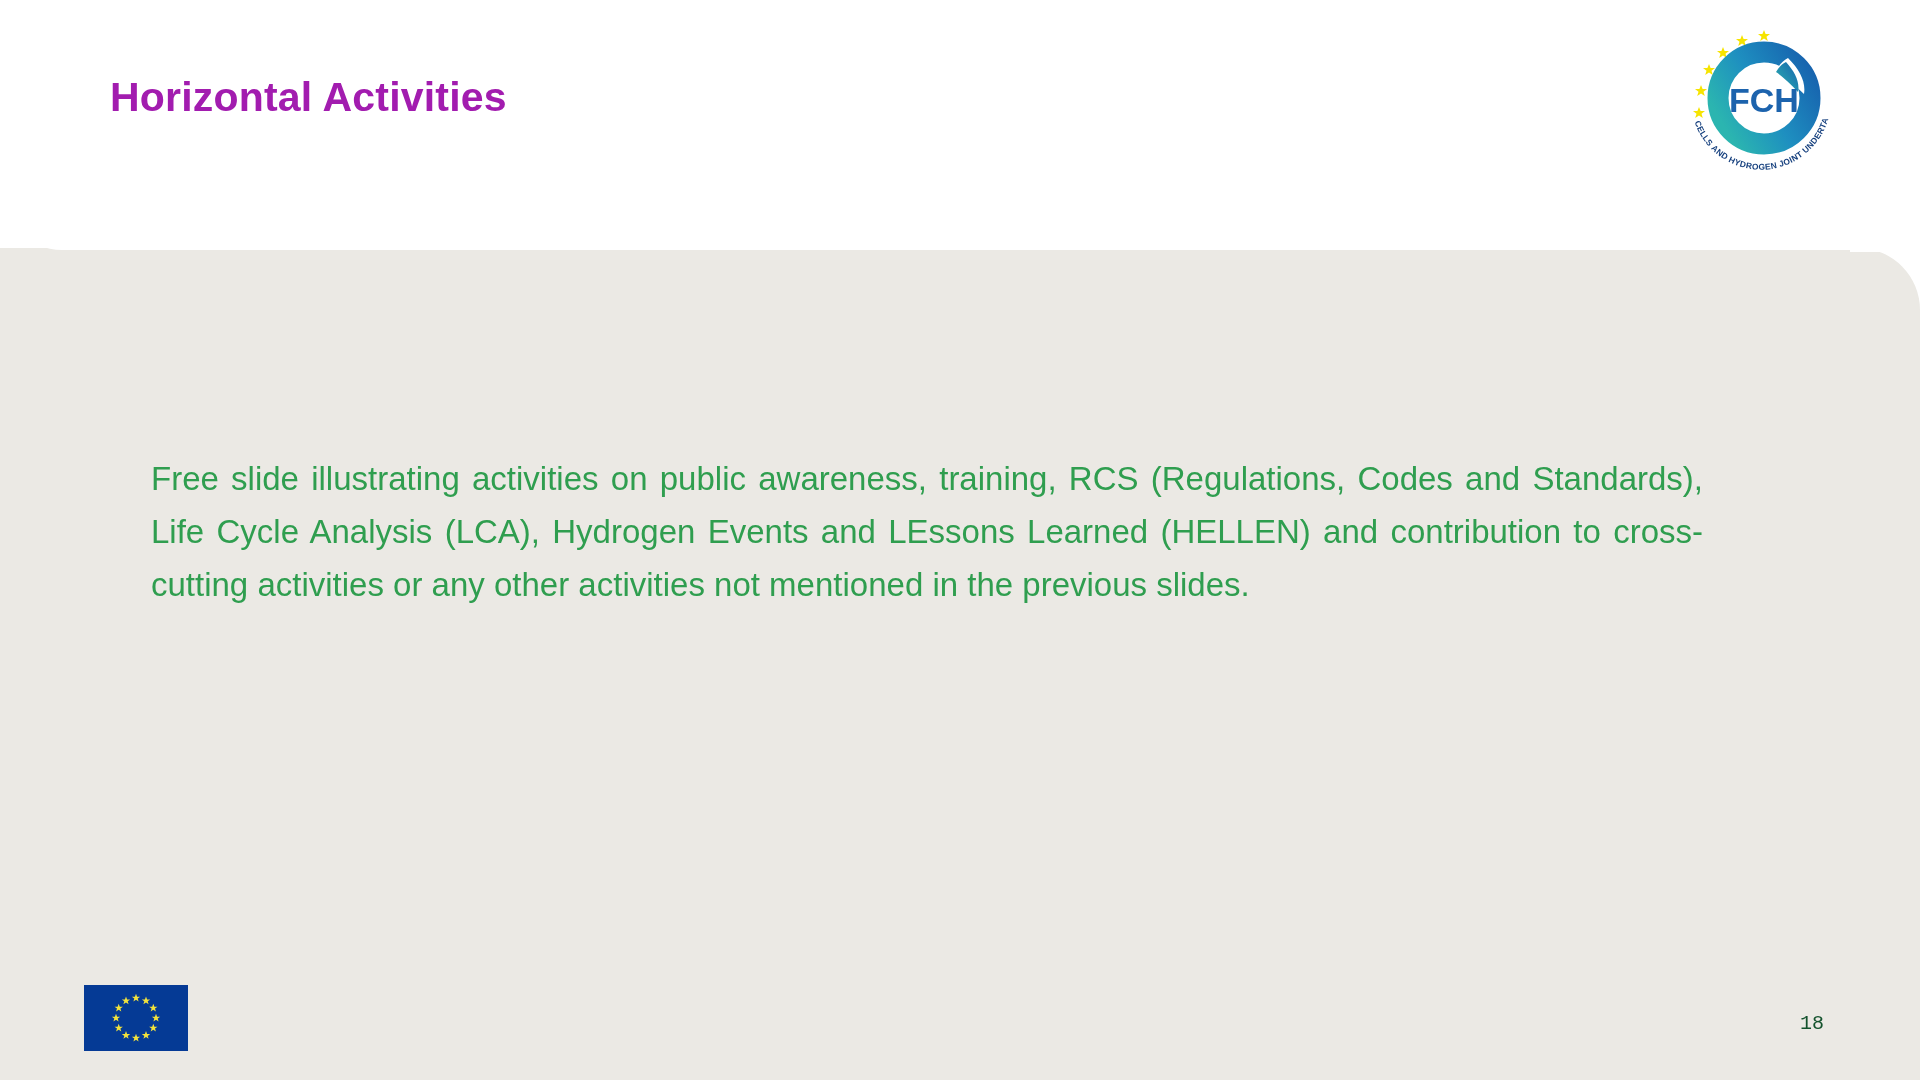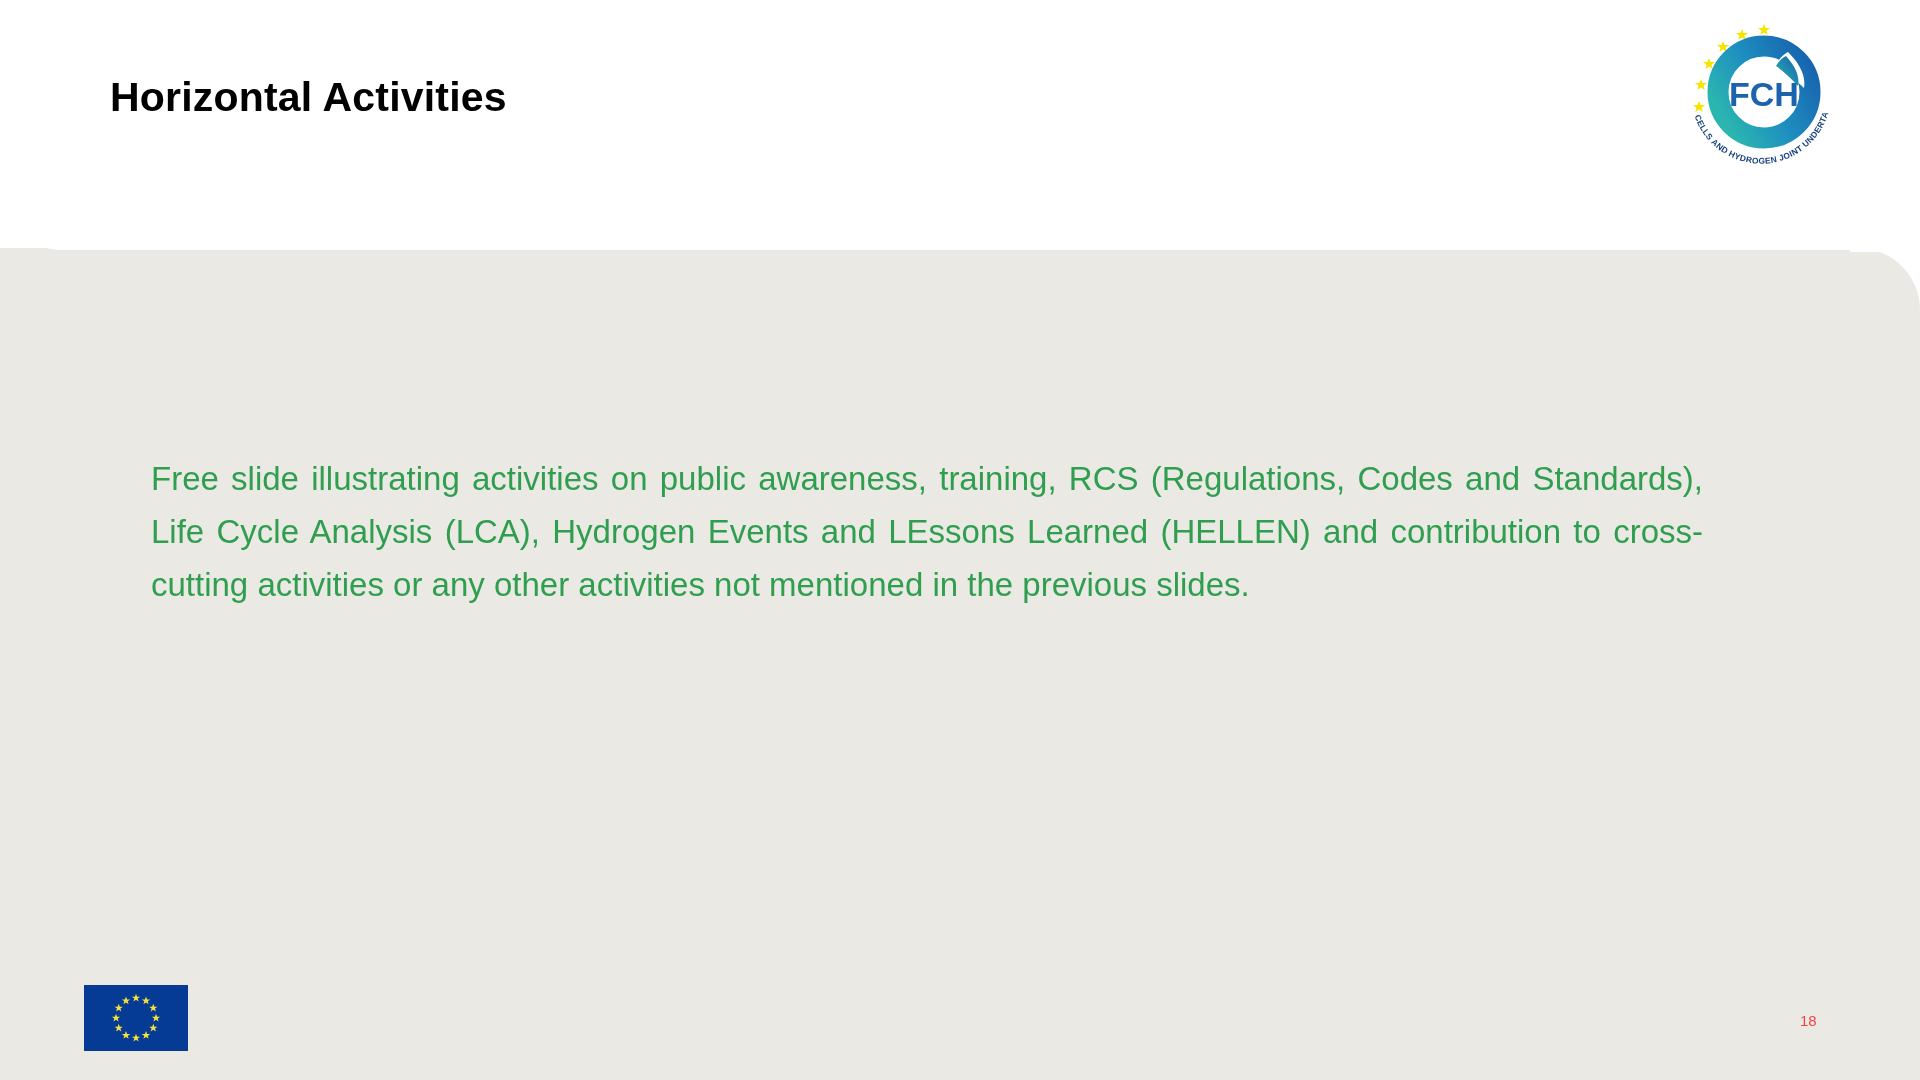--- a/index.html
+++ b/index.html
@@ -62,31 +62,31 @@
     background: #ffffff;
     z-index: 2;
   }
 
   .slide-title {
     position: absolute;
     left: 110px;
     top: 74px;
     font-size: 41px;
     font-weight: bold;
-    color: #000000;
+    color: #a21caf;
     letter-spacing: 0.2px;
     white-space: nowrap;
     z-index: 5;
   }
 
   
   .logo {
     position: absolute;
     left: 1676px;
-    top: 18px;
+    top: 24px;
     width: 170px;
     height: 170px;
     z-index: 6;
   }
   .logo svg { display: block; width: 170px; height: 170px; }
 
   
   .body-text {
     position: absolute;
     left: 151px;
@@ -109,23 +109,24 @@
     background: #053a95;
     z-index: 5;
   }
   .eu-flag svg { display: block; width: 104px; height: 66px; }
 
   
   .page-number {
     position: absolute;
     left: 1800px;
     top: 1012px;
-    font-size: 15px;
-    color: #ef4444;
+    font-size: 20px;
+    color: #14532d;
     z-index: 5;
+    font-family: Liberation Mono, monospace;
   }
 </style>
 </head>
 <body>
 
 <div class="slide">
 
   <div class="content-panel"></div>
   <div class="panel-right-fill"></div>
 

